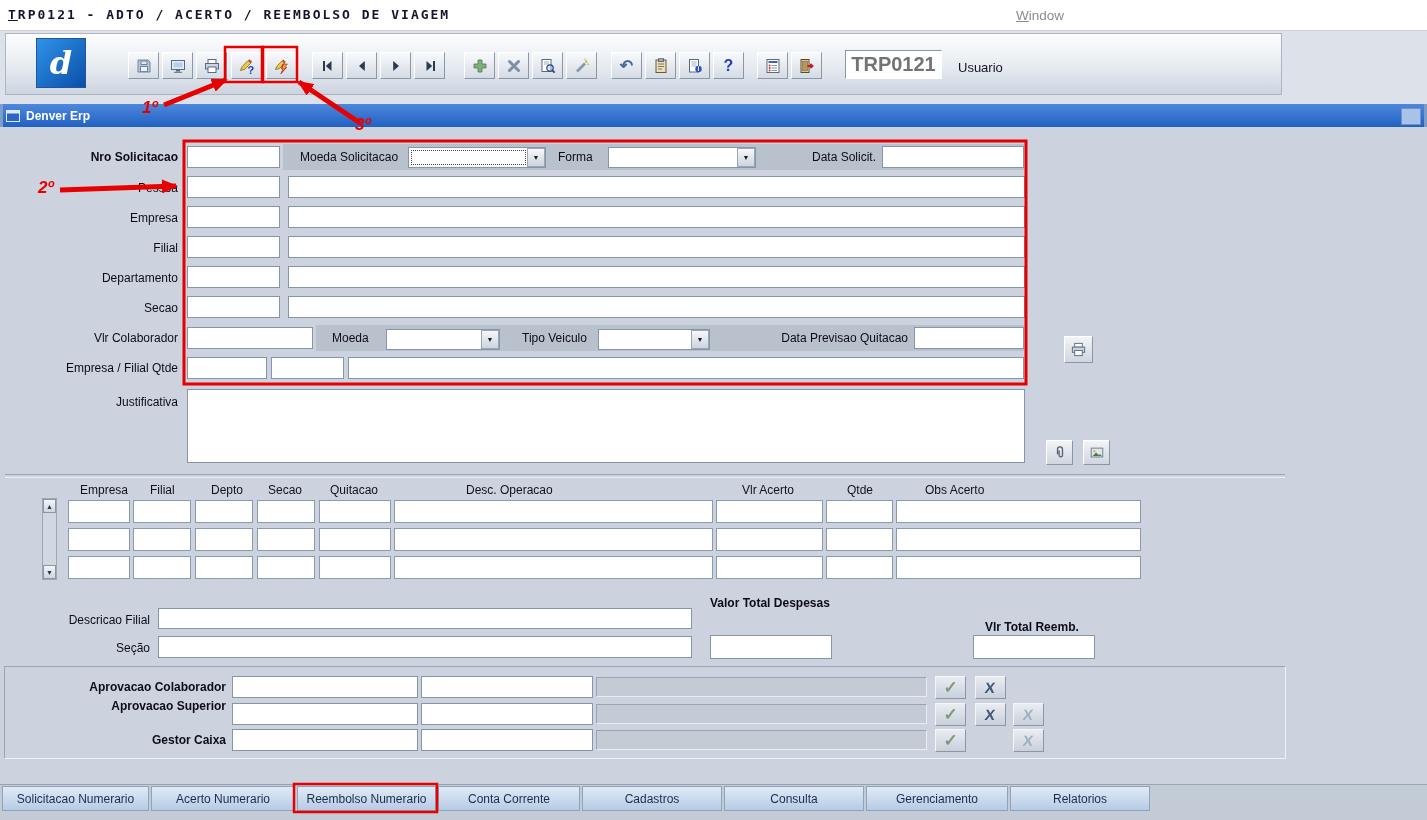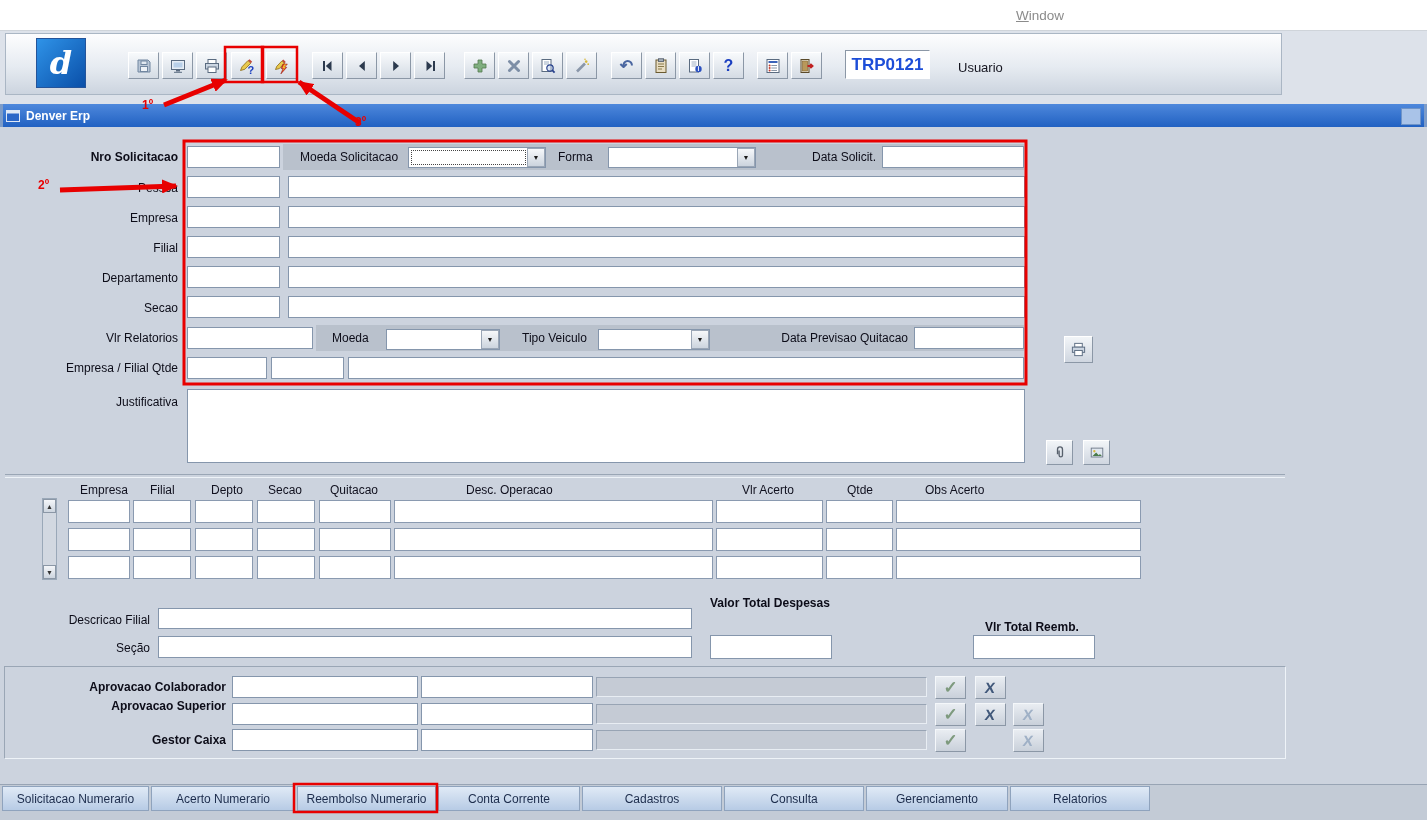--- a/index.html
+++ b/index.html
@@ -14,23 +14,23 @@
   .toolzone{position:absolute;left:0;top:31px;width:1427px;height:73px;background:#dde2ea;}
   .toolbar{position:absolute;left:5px;top:33px;width:1277px;height:62px;box-sizing:border-box;
            background:linear-gradient(#fdfdfe 0%,#e6ebf1 55%,#ccd4df 100%);border:1px solid #aab6c4;}
   .logo{position:absolute;left:36px;top:38px;width:48px;height:48px;background:linear-gradient(135deg,#2f93e8,#0a4fa8);
         border:1px solid #24549a;display:flex;align-items:center;justify-content:center;}
   .logo span{color:#fff;font-family:"DejaVu Serif",serif;font-style:italic;font-weight:bold;font-size:32px;line-height:1;}
   .tbtn{position:absolute;top:52px;width:31px;height:27px;box-sizing:border-box;padding:0;cursor:default;
         background:linear-gradient(#f8fafc,#d4dbe4);border:1px solid;border-color:#ffffff #8b97a6 #8b97a6 #ffffff;
         display:flex;align-items:center;justify-content:center;}
   .tbtn .glyph{font-size:16px;font-weight:bold;line-height:1;}
-  .progbox{position:absolute;left:845px;top:50px;width:85px;height:29px;box-sizing:border-box;background:#fff;
+  .progbox{position:absolute;left:845px;top:50px;width:97px;height:29px;box-sizing:border-box;background:#fff;
            border:1px solid;border-color:#8b97a6 #ffffff #ffffff #8b97a6;display:flex;align-items:center;justify-content:center;
-           font-weight:bold;font-size:17px;color:#1d4ed8;}
+           font-weight:bold;font-size:20px;color:#737373;}
   .userlbl{position:absolute;left:958px;top:60px;font-size:13px;color:#15151f;}
   .userinp{position:absolute;left:1016px;top:52px;width:252px;height:27px;box-sizing:border-box;background:#fff;
            border:1px solid #8596ac;font:14px "Liberation Sans",sans-serif;padding:2px 6px;outline:none;}
   .caption{position:absolute;left:0;top:104px;width:1427px;height:23px;background:linear-gradient(180deg,#4e88dc,#2161c2);
            display:flex;align-items:center;gap:6px;padding-left:6px;box-sizing:border-box;}
   .caption .ctext{color:#fff;font-weight:bold;font-size:12px;}
   .cap-sq{position:absolute;right:6px;top:108px;width:18px;height:15px;background:#a9c3e8;border:1px solid #6f94c8;}
   .main{position:absolute;left:0;top:127px;width:1427px;height:657px;background:#ccd3de;}
   .frameL{position:absolute;left:0;top:104px;width:3px;height:716px;background:#7d9cc8;}
   .frameR{position:absolute;right:0;top:104px;width:3px;height:716px;background:#7d9cc8;}
@@ -69,29 +69,30 @@
         display:flex;align-items:center;justify-content:center;font-weight:bold;}
   .chk{color:#7e9a7e;font-size:17px;}
   .xdark{color:#41587a;font-size:15px;transform:skewX(-8deg);}
   .xlite{color:#9fb0c6;font-size:15px;transform:skewX(-8deg);}
   
   .tabzone{position:absolute;left:0;top:784px;width:1427px;height:36px;background:#c3cbd6;border-top:1px solid #98a4b4;box-sizing:border-box;}
   .tab{position:absolute;top:786px;height:25px;box-sizing:border-box;background:linear-gradient(#e0eaf6,#b7cbe5);
        border:1px solid #8fa3bd;display:flex;align-items:center;justify-content:center;font-size:12px;color:#1c2c4c;cursor:default;}
   
   .overlay{position:absolute;left:0;top:0;width:1427px;height:820px;pointer-events:none;z-index:50;}
-  .step{position:absolute;color:#e80000;font-weight:bold;font-size:12px;z-index:51;}
+  .step{position:absolute;color:#e80000;font-weight:bold;font-size:17px;z-index:51;font-style:italic;}
   .etch{position:absolute;height:2px;border-top:1px solid #9aa6b5;border-bottom:1px solid #eef3f8;}
 </style>
 </head>
 <body>
 
 <div class="screen">
 
   <div class="menubar">
+    <div class="title-text">TRP0121 - ADTO / ACERTO / REEMBOLSO DE VIAGEM</div>
     <div class="menu-window">Window</div>
   </div>
 
   <div class="toolzone"></div>
   <div class="toolbar"></div>
   <div class="logo">
       <span>d</span>
     </div>
 
   <button class="tbtn" style="left:128px">
@@ -275,21 +276,21 @@
   <input class="inp" style="left: 288px; top: 236px; width: 737px;">
 
   <div class="lbl rlbl" style="left:6px;top:271px;width:172px">Departamento</div>
   <input class="inp" style="left: 187px; top: 266px; width: 93px;">
   <input class="inp" style="left: 288px; top: 266px; width: 737px;">
 
   <div class="lbl rlbl" style="left:6px;top:301px;width:172px">Secao</div>
   <input class="inp" style="left: 187px; top: 296px; width: 93px;">
   <input class="inp" style="left: 288px; top: 296px; width: 737px;">
 
-  <div class="lbl rlbl" style="left:6px;top:331px;width:172px">Vlr Relatorios</div>
+  <div class="lbl rlbl" style="left:6px;top:331px;width:172px">Vlr Colaborador</div>
   <input class="inp" style="left: 187px; top: 327px; width: 126px;">
   <div class="strip" style="left:316px;top:325px;width:708px"></div>
   <div class="lbl" style="left:332px;top:331px">Moeda</div>
   <div class="combo" style="left:386px;top:329px;width:114px">
     <div class="arrow">▼</div>
   </div>
   <div class="lbl" style="left:522px;top:331px">Tipo Veiculo</div>
   <div class="combo" style="left:598px;top:329px;width:112px">
     <div class="arrow">▼</div>
   </div>

